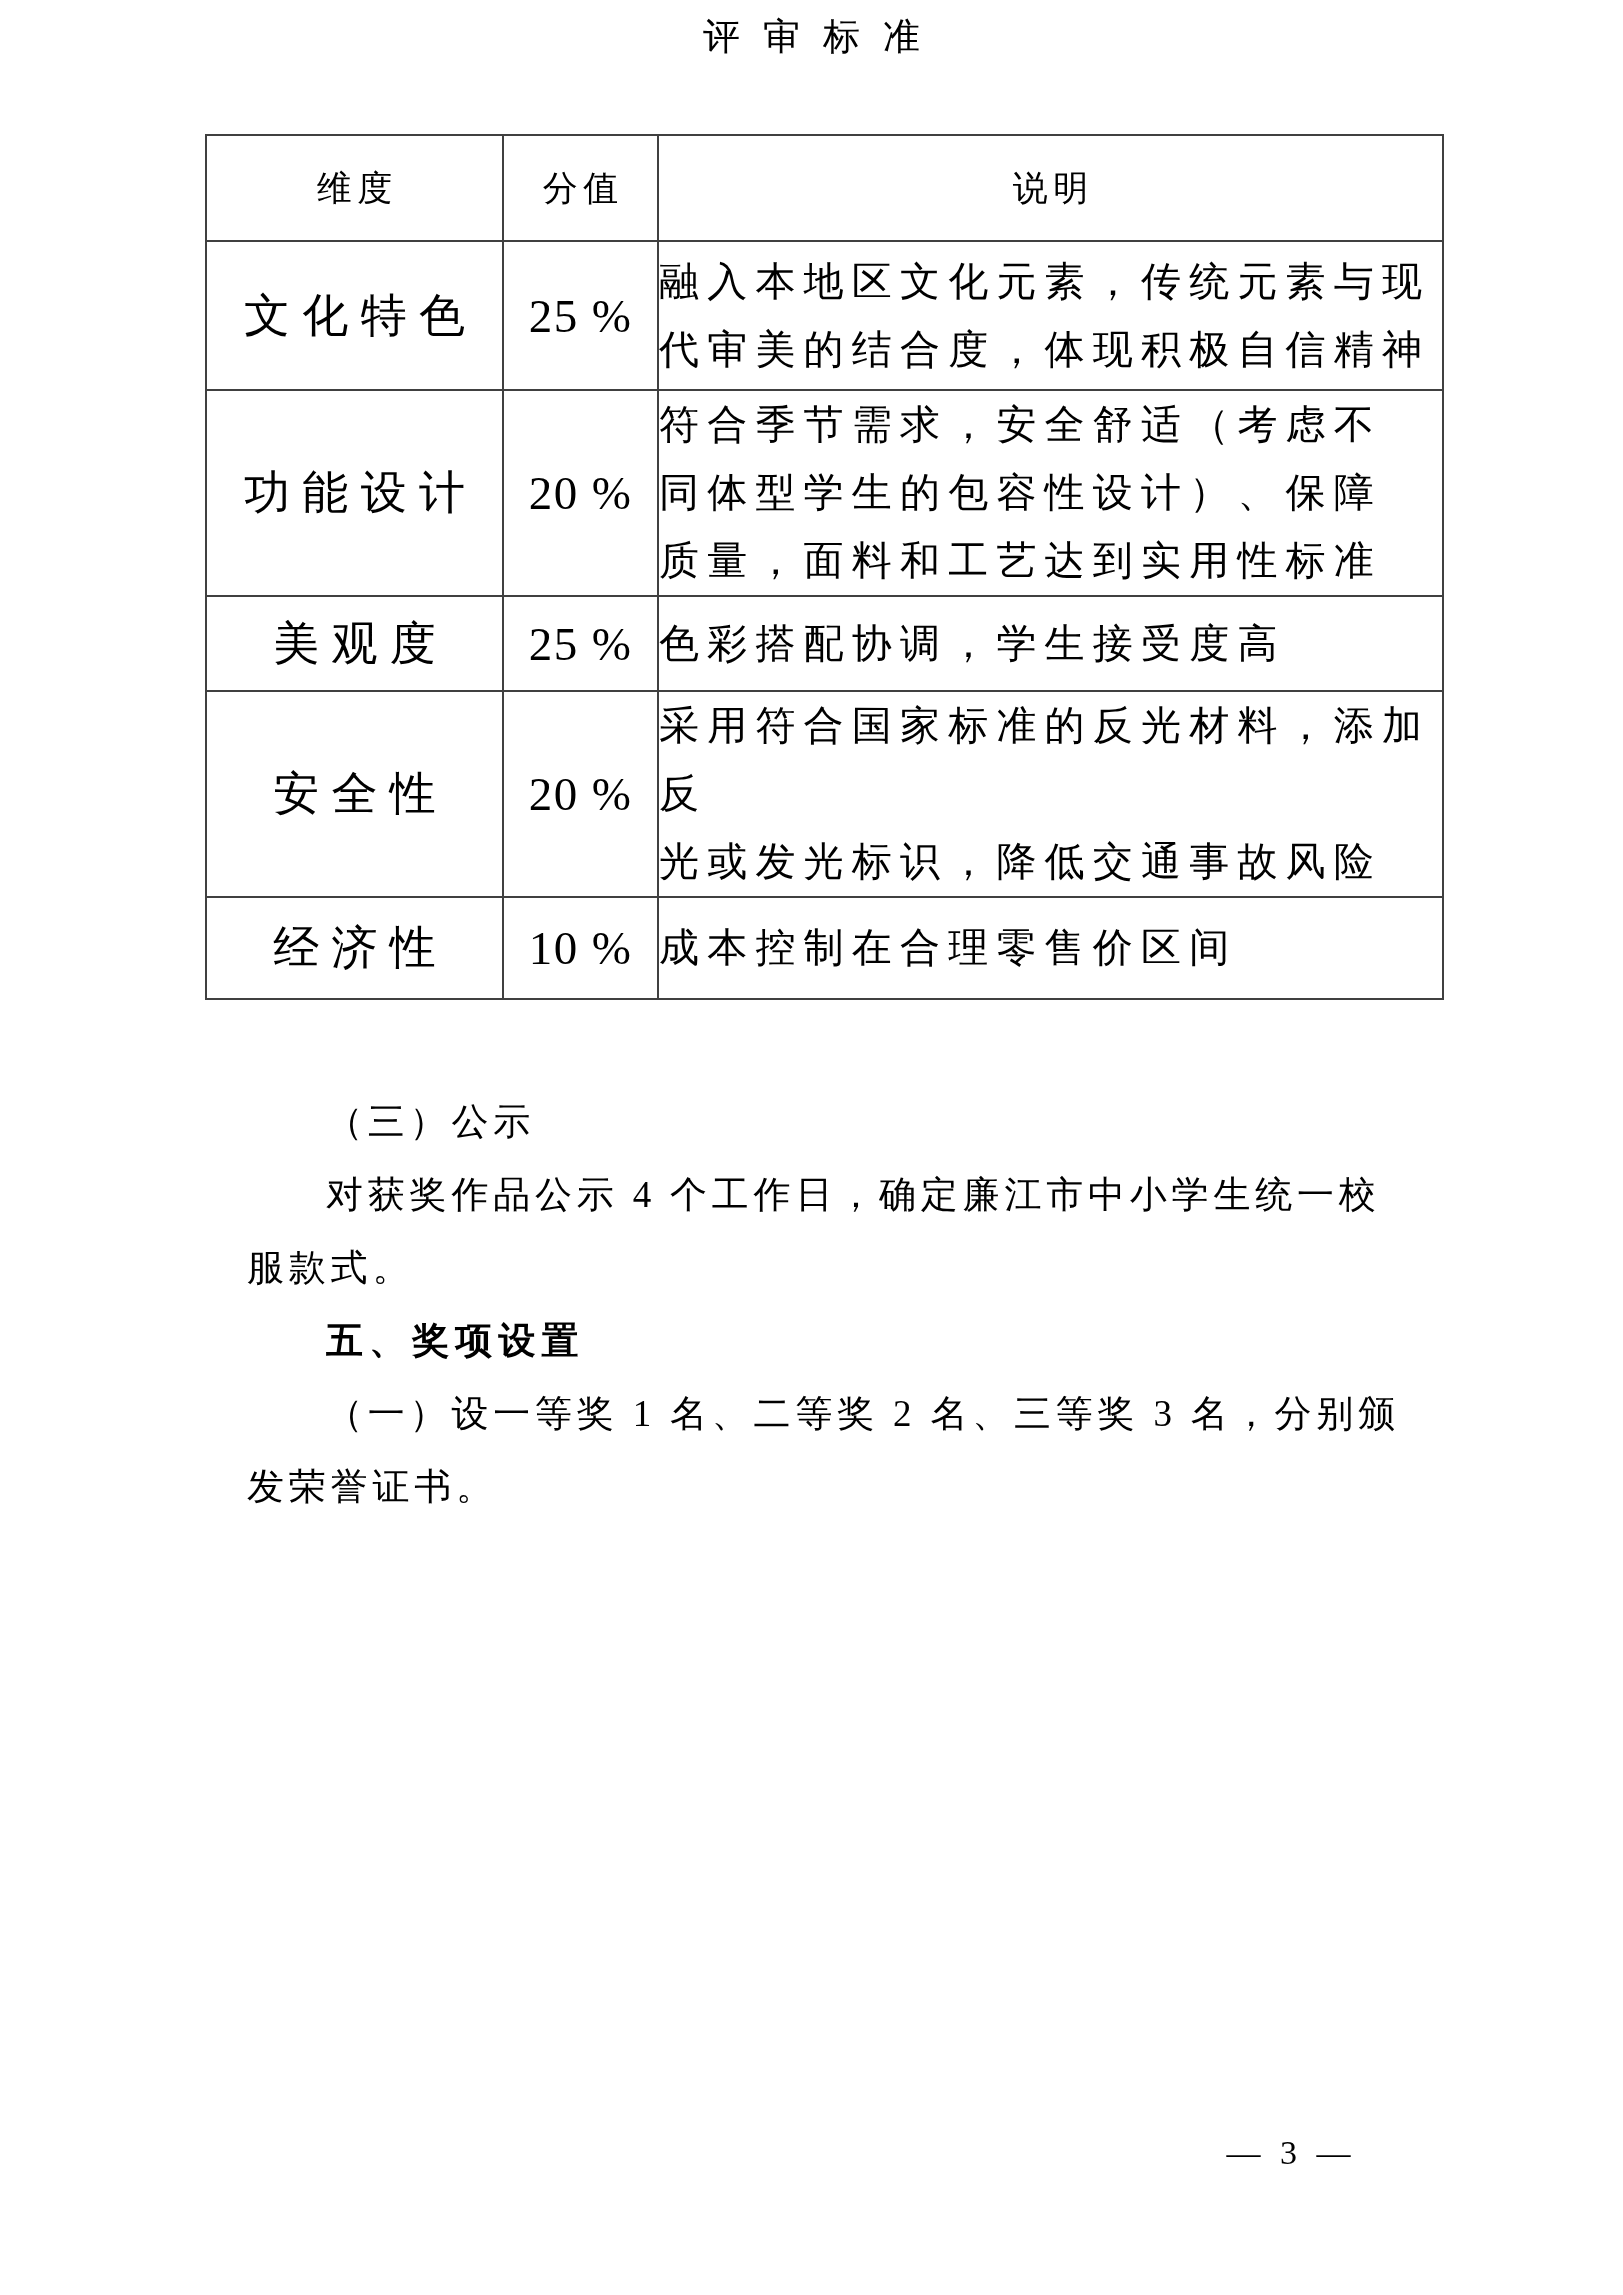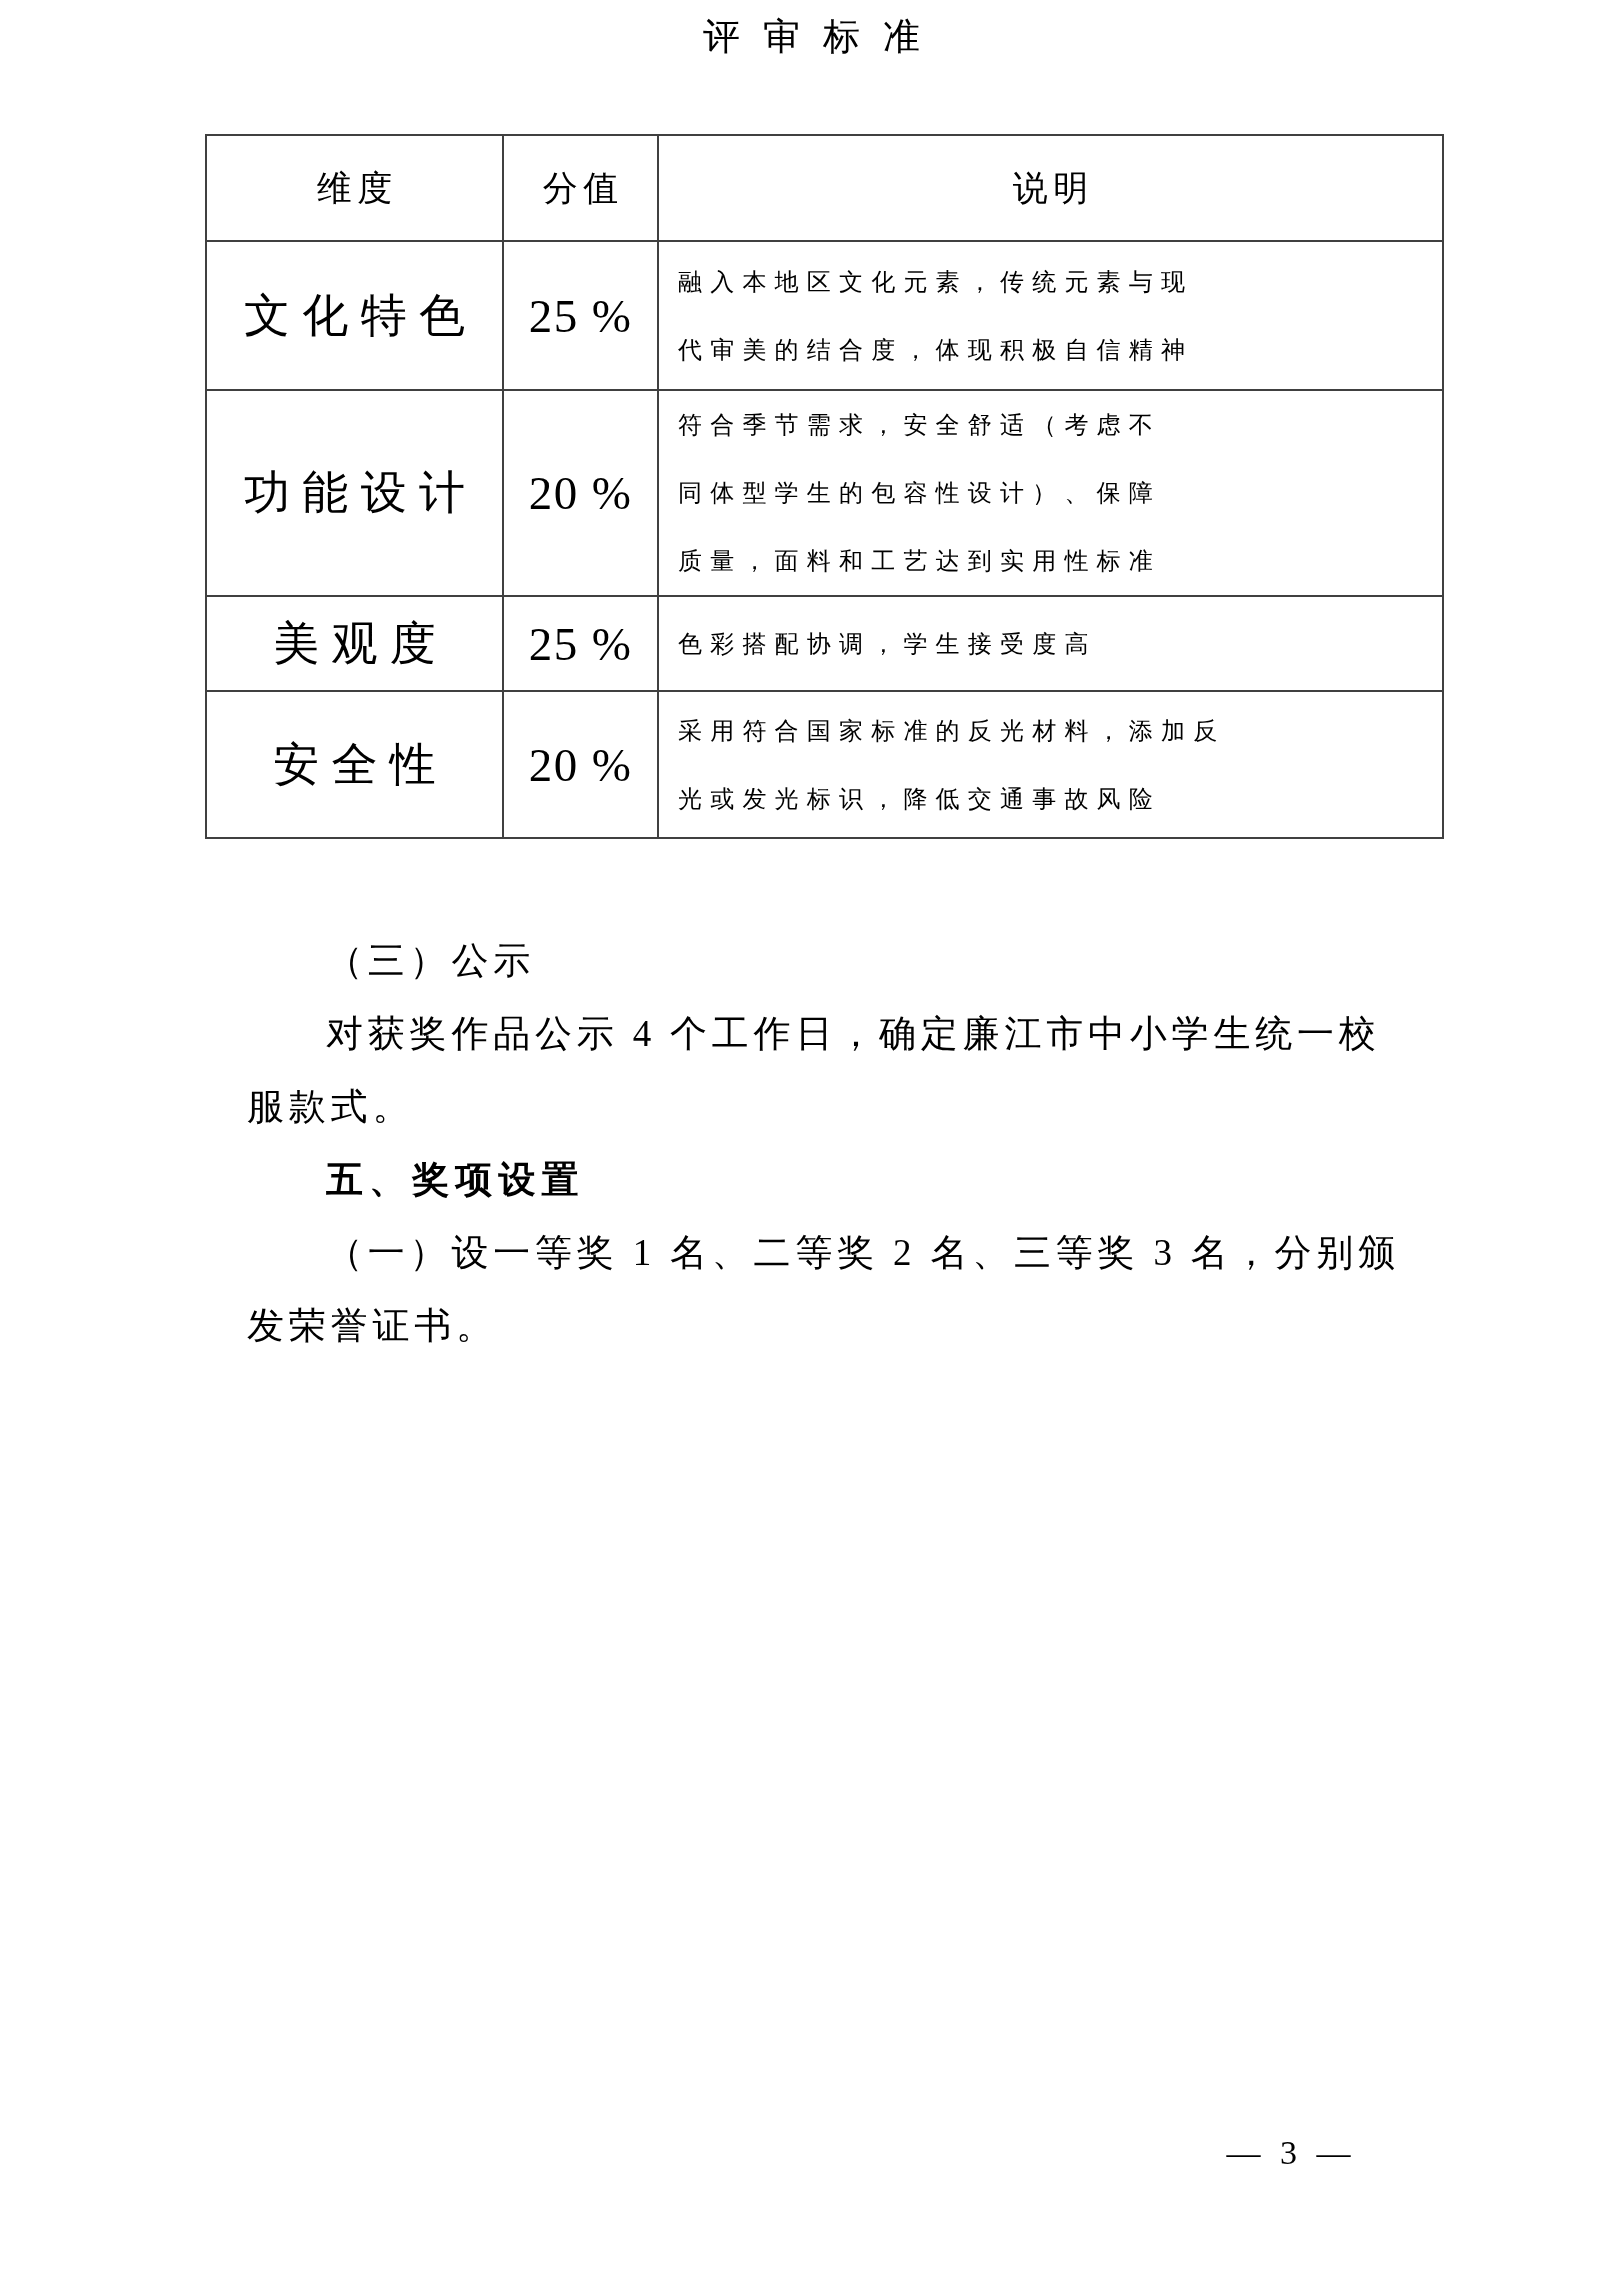--- a/index.html
+++ b/index.html
@@ -65,25 +65,24 @@
     font-size: 46px;
     letter-spacing: 12.3px;
     text-indent: 12.3px;
   }
   .score-cell {
     text-align: center;
     font-size: 47px;
     letter-spacing: 1.4px;
   }
   .desc-cell {
-    font-size: 24px;
+    font-size: 40px;
     line-height: 68px;
     letter-spacing: 8.2px;
     white-space: pre-line;
-    padding-left: 19px;
     padding-right: 11px;
     margin-top: 28px;
   }
   .after-table {
     margin: 85px 0 0 247px;
     width: 1220px;
   }
   .awards-heading {
     font-family: "Liberation Sans", "DejaVu Sans", sans-serif;
     font-weight: 700;
@@ -134,20 +133,25 @@
         <td class="dim-cell">美观度</td>
         <td class="score-cell">25 %</td>
         <td class="desc-cell">色彩搭配协调，学生接受度高</td>
       </tr>
       <tr class="r4">
         <td class="dim-cell">安全性</td>
         <td class="score-cell">20 %</td>
         <td class="desc-cell">采用符合国家标准的反光材料，添加反
 光或发光标识，降低交通事故风险</td>
       </tr>
+      <tr class="r5">
+        <td class="dim-cell">经济性</td>
+        <td class="score-cell">10 %</td>
+        <td class="desc-cell">成本控制在合理零售价区间</td>
+      </tr>
     </tbody>
   </table>
 
   <div class="after-table">
     <div class="para">（三）公示</div>
     <div class="para">对获奖作品公示 4 个工作日，确定廉江市中小学生统一校
 服款式。</div>
     <div class="para awards-heading">五、奖项设置</div>
     <div class="para">（一）设一等奖 1 名、二等奖 2 名、三等奖 3 名，分别颁
 发荣誉证书。</div>

